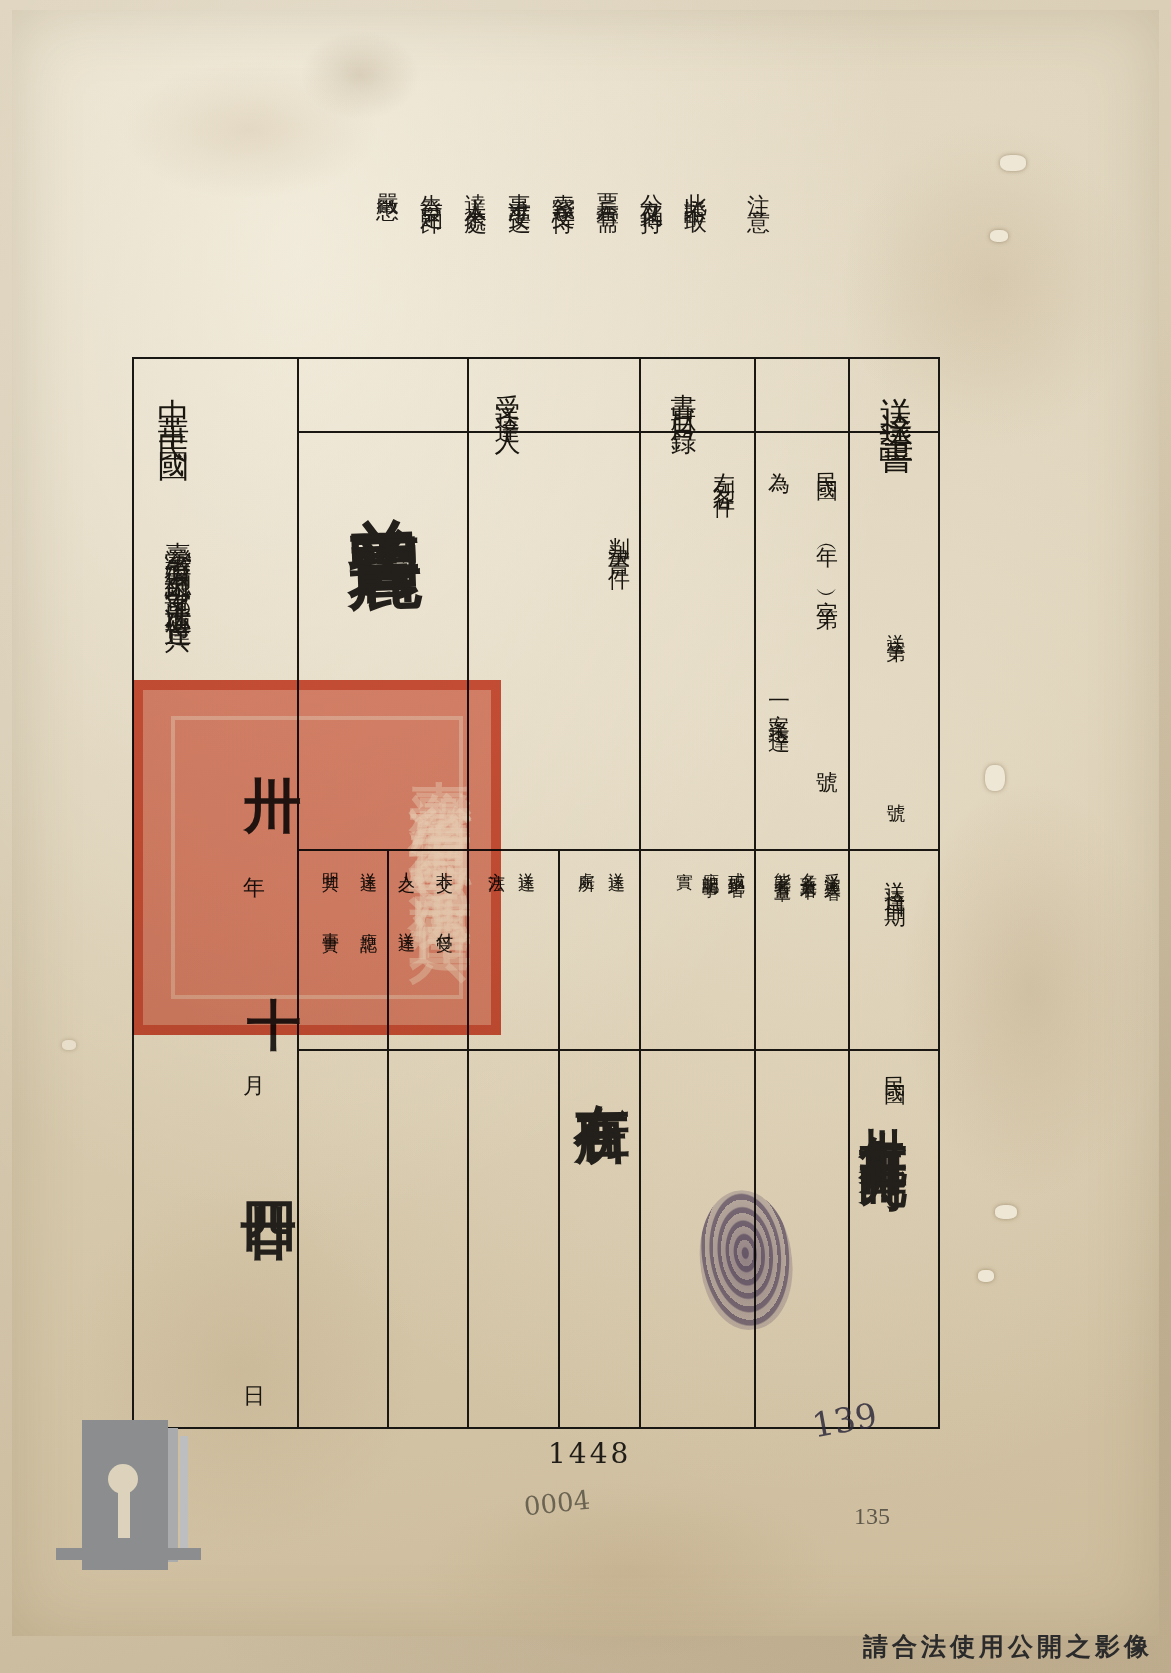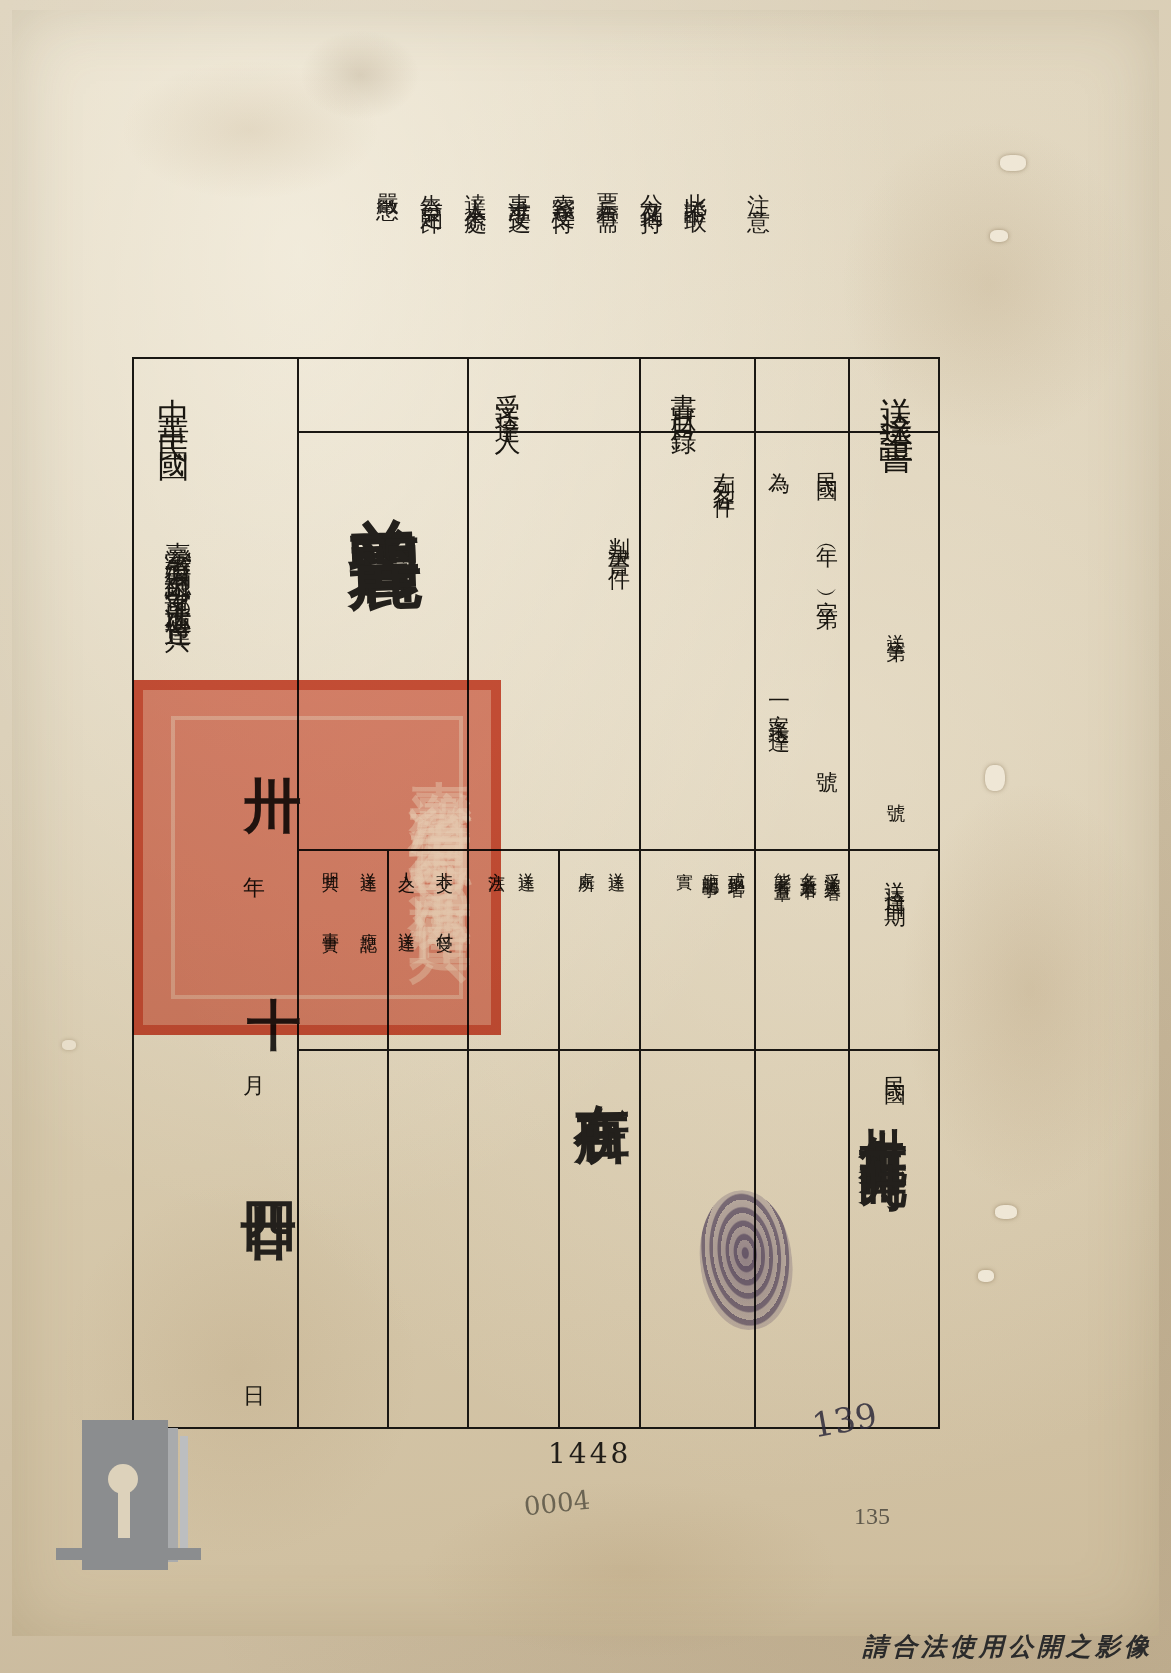--- a/index.html
+++ b/index.html
@@ -206,21 +206,20 @@
   
   #footer-note {
     position: absolute;
     right: 18px;
     bottom: 10px;
     font-size: 25px;
     letter-spacing: 4px;
     color: #2b2b2b;
     font-family: "DejaVu Sans", sans-serif;
     font-weight: 700;
-    font-style: italic;
   }
 </style>
 </head>
 <body>
 
 <div id="page">
   <div id="paper"></div>
 
   <div class="stain s1"></div>
   <div class="stain s2"></div>

